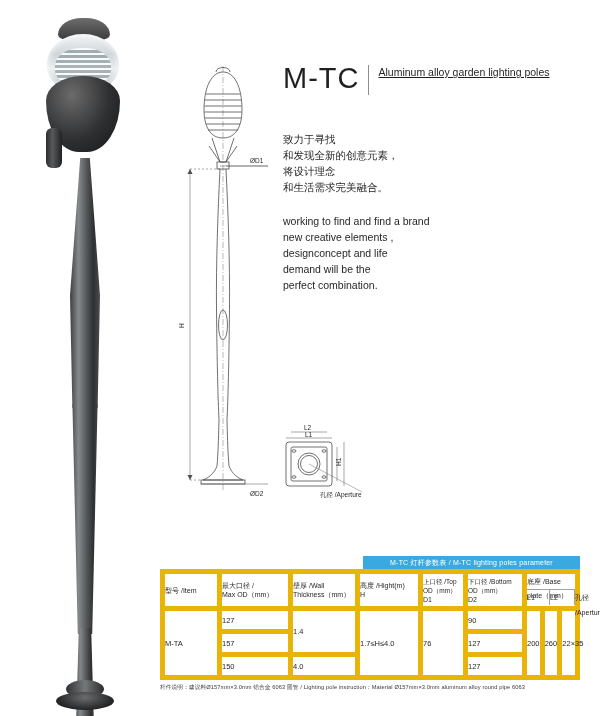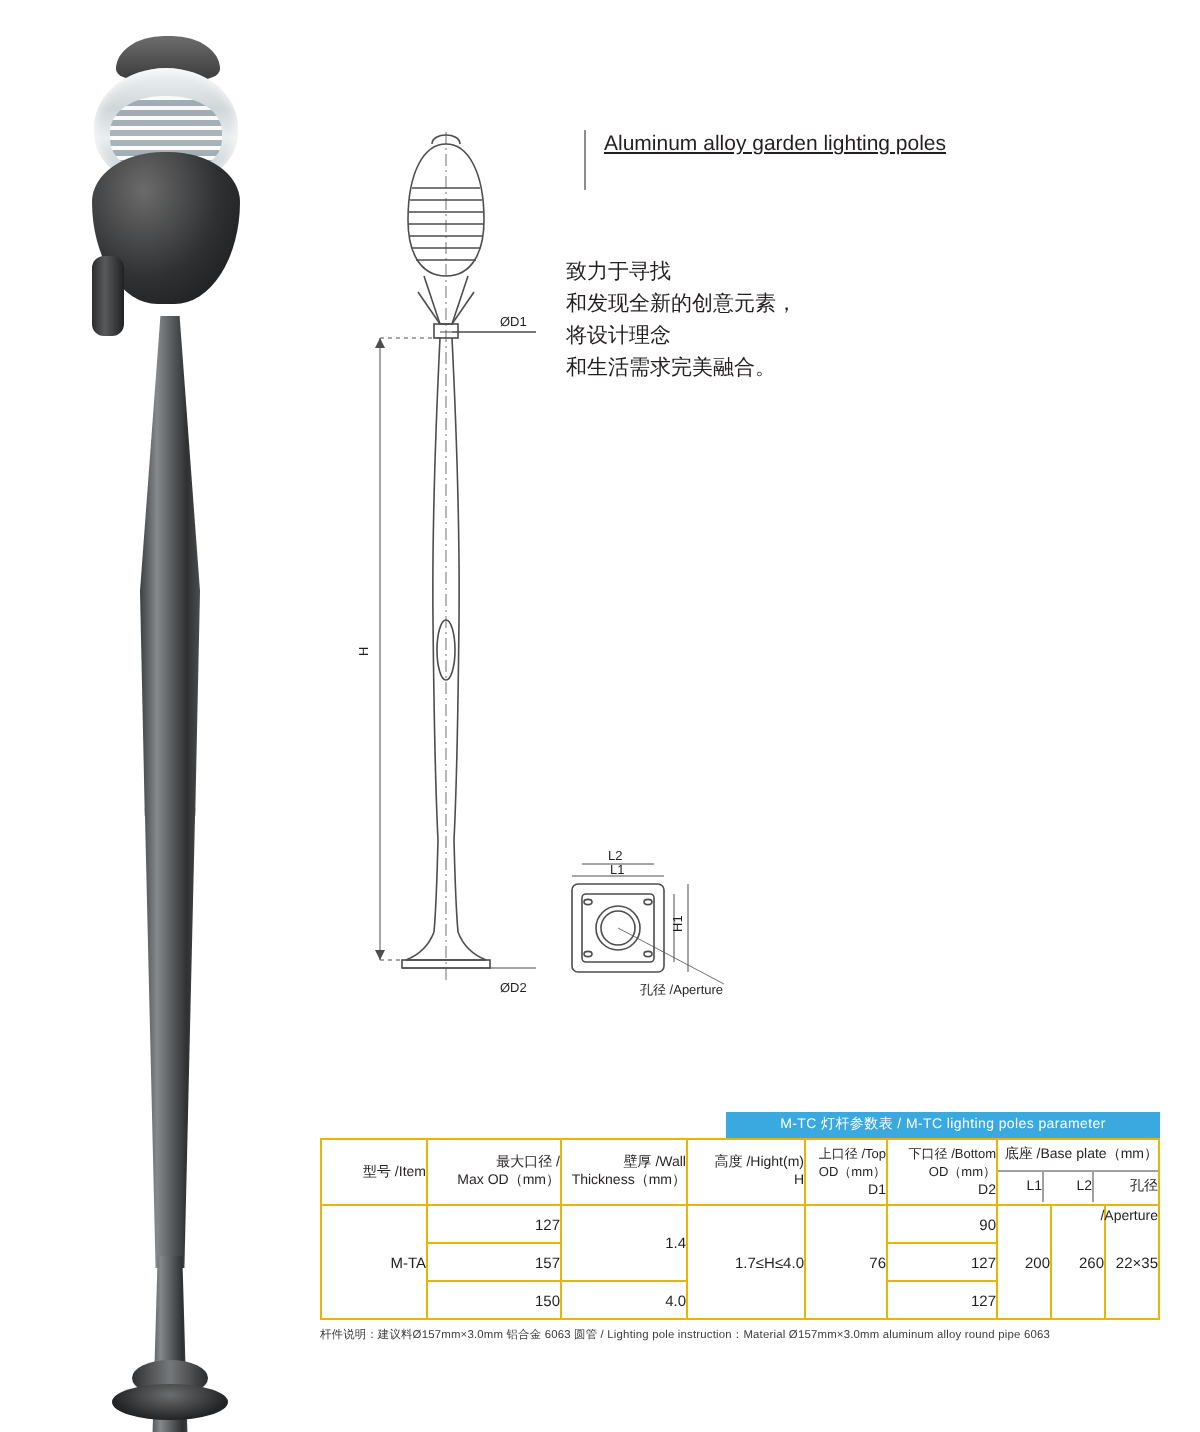--- a/index.html
+++ b/index.html
@@ -220,22 +220,22 @@
     box-sizing: border-box;
   }
   table.params {
     border-collapse: collapse;
     width: 420px;
     font-size: 7.5px;
     color: #231f20;
     table-layout: fixed;
   }
   table.params td, table.params th {
-    border: 1px solid #eab308;
-    text-align: right;
+    border: 5px solid #eab308;
+    text-align: left;
     vertical-align: middle;
     font-weight: normal;
     padding: 1px 0;
   }
   table.params thead td {
     height: 30px;
     line-height: 9px;
     font-size: 7px;
   }
   table.params tbody td {
@@ -347,31 +347,38 @@
       <line x1="31" y1="44" x2="84" y2="72" stroke-width="0.4"></line>
     </g>
     <text class="lbl" x="26" y="10">L2</text>
     <text class="lbl" x="27" y="17">L1</text>
     <text class="lbl" x="63" y="46" transform="rotate(-90 63 46)">H1</text>
     <text class="lbl" x="42" y="77">孔径 /Aperture</text>
   </svg>
 </div>
 
 <div class="titleblock">
-  <span class="title-divider"></span><span class="title-right">
+  <span class="mtc">M-TC</span><span class="title-divider"></span><span class="title-right">
     <div class="subtitle">Aluminum alloy garden lighting poles</div>
   </span>
 
   <div class="cn-text">
     <div>致力于寻找</div>
     <div>和发现全新的创意元素，</div>
     <div>将设计理念</div>
     <div>和生活需求完美融合。</div>
   </div>
 
+  <div class="en-text">
+    <div>working to find and find a brand</div>
+    <div>new creative elements ,</div>
+    <div>designconcept and life</div>
+    <div>demand will be the</div>
+    <div>perfect combination.</div>
+  </div>
 </div>
 
 <div class="table-wrap">
   <div class="tbl-header-bar">M-TC 灯杆参数表 / M-TC lighting poles parameter</div>
   <table class="params">
     <thead>
       <tr>
         <td rowspan="1" style="width:52px">型号 /Item</td>
         <td style="width:66px">
           <div>最大口径 /</div>

